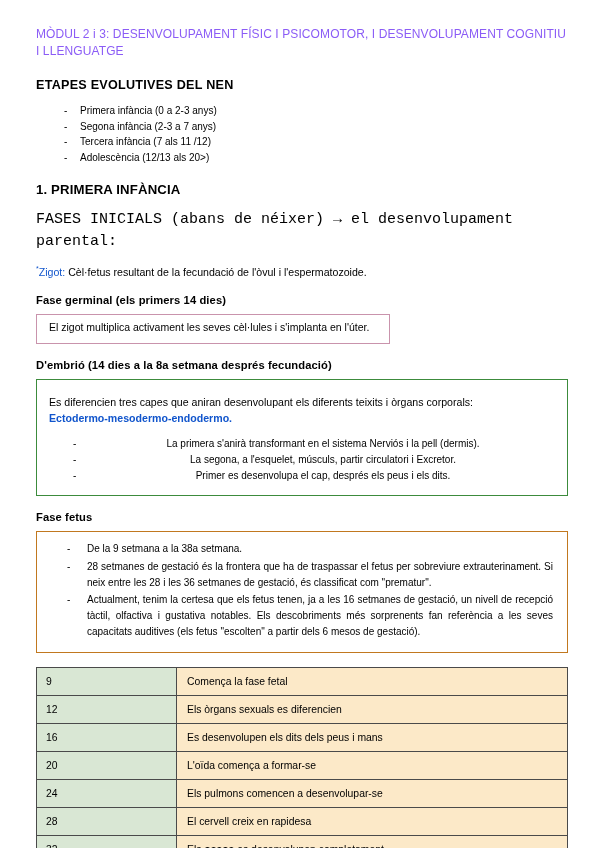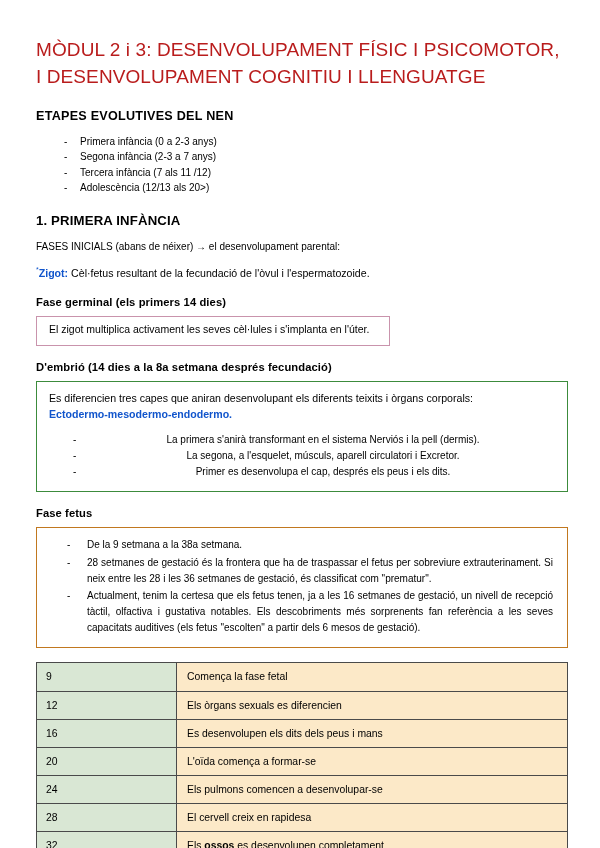--- a/index.html
+++ b/index.html
@@ -17,26 +17,26 @@
   }
   .page {
     width: 600px;
     height: 848px;
     padding: 26px 32px 10px 36px;
     position: relative;
   }
 
   
   .doc-title {
-    font-size: 19px;
+    font-size: 12px;
     line-height: 1.42;
-    color: #b91c1c;
+    color: #8b5cf6;
     font-weight: 400;
     letter-spacing: 0.1px;
-    margin: 11px 0 18px 0;
+    margin: 0 0 18px 0;
   }
 
   
   .h-bold {
     font-size: 12.6px;
     font-weight: bold;
     margin: 0 0 11px 0;
     letter-spacing: 0.25px;
   }
   .h-section {
@@ -47,32 +47,33 @@
   }
   .h-sub {
     font-size: 11.2px;
     font-weight: bold;
     margin: 15px 0 8px 0;
     letter-spacing: 0.1px;
   }
 
   
   .para {
-    font-size: 10px;
+    font-size: 15px;
     line-height: 1.45;
     margin: 0 0 11px 0;
+    font-family: Liberation Mono, monospace;
   }
   .para-def {
     font-size: 10.6px;
     line-height: 1.45;
     margin: 0 0 6px 0;
   }
   .blue-term {
     color: #1155cc;
-    font-weight: bold;
+    font-weight: normal;
   }
   .sup-star {
     color: #1155cc;
     font-size: 7px;
     vertical-align: super;
   }
 
   
   .dash-list {
     list-style: none;
@@ -105,21 +106,21 @@
     padding: 5px 12px 8px 12px;
     width: 354px;
   }
   .box-pink p {
     margin: 0;
     font-size: 10.5px;
     line-height: 1.4;
   }
   .box-green {
     border: 1.4px solid #3c8b3c;
-    padding: 9px 12px 11px 12px;
+    padding: 15px 12px 11px 12px;
     width: 100%;
   }
   .box-green .intro {
     margin: 0;
     font-size: 10.6px;
     line-height: 1.5;
   }
   .box-green .blue-line {
     color: #1155cc;
     font-weight: bold;
@@ -206,21 +207,21 @@
 
   <h3 class="h-sub">D'embrió (14 dies a la 8a setmana després fecundació)</h3>
 
   <div class="box box-green">
     <p class="intro">
       <span>Es diferencien tres capes que aniran desenvolupant els diferents teixits i òrgans corporals:</span>
       <span class="blue-line">Ectodermo-mesodermo-endodermo.</span>
     </p>
     <ul class="dash-list">
       <li>La primera s'anirà transformant en el sistema Nerviós i la pell (dermis).</li>
-      <li>La segona, a l'esquelet, músculs, aparell circulatori i Excretor.</li>
+      <li>La segona, a l'esquelet, músculs, partir circulatori i Excretor.</li>
       <li>Primer es desenvolupa el cap, després els peus i els dits.</li>
     </ul>
   </div>
 
   <h3 class="h-sub">Fase fetus</h3>
 
   <div class="box box-orange">
     <ul class="dash-list">
       <li>De la 9 setmana a la 38a setmana.</li>
       <li>28 setmanes de gestació és la frontera que ha de traspassar el fetus per sobreviure extrauterinament. Si neix entre les 28 i les 36 setmanes de gestació, és classificat com "prematur".</li>

